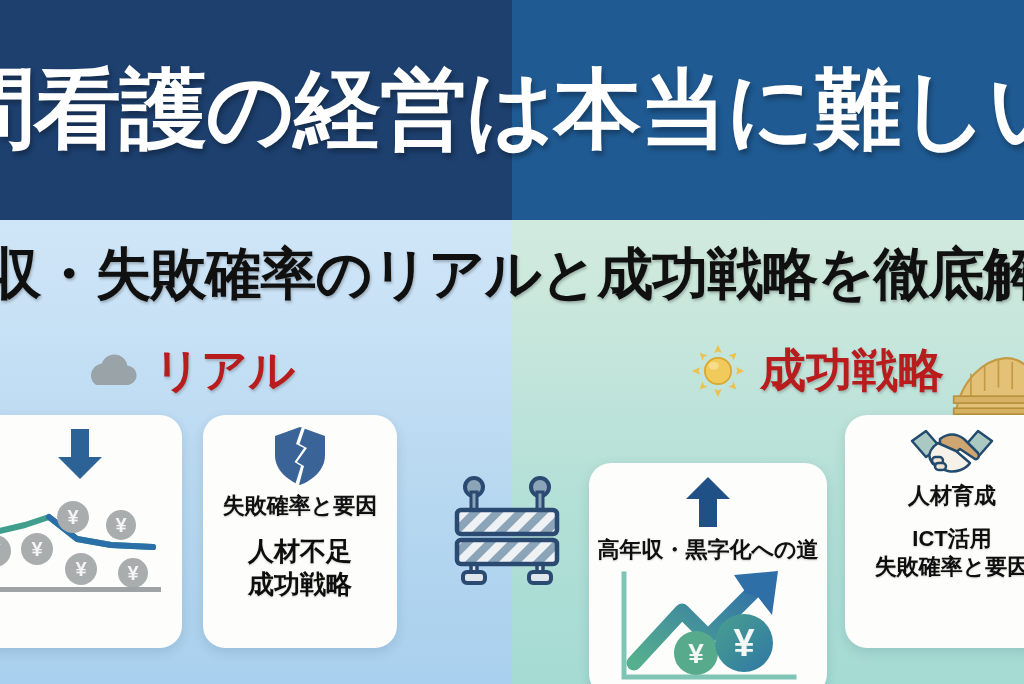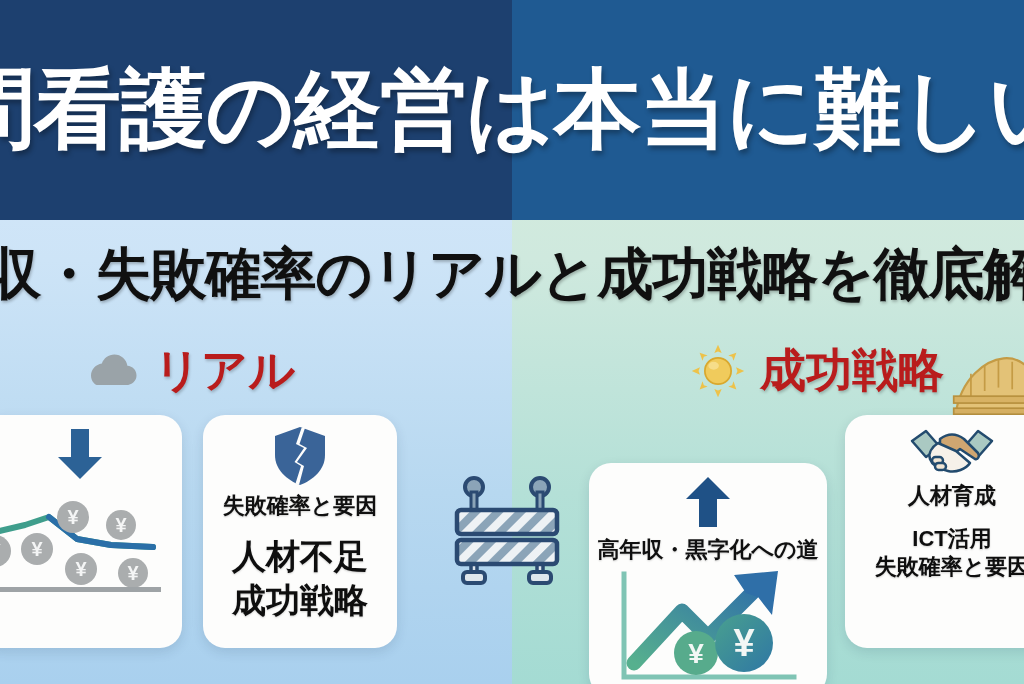--- a/index.html
+++ b/index.html
@@ -86,21 +86,21 @@
                 display:flex; flex-direction:column; align-items:center; }
 
   .card-icon { margin-top: 10px; display:block; }
   .card-title {
     font-size: 22px; font-weight: 700; color: #101010;
     white-space: nowrap; margin-top: 4px;
     text-shadow: 0 1px 2px rgba(0,0,0,0.18);
   }
   .card-lines { margin-top: 14px; text-align: center; }
   .card-line {
-    font-size: 34px; font-weight: 700; color: #0e0e0e;
+    font-size: 26px; font-weight: 700; color: #0e0e0e;
     line-height: 1.28; white-space: nowrap;
     text-shadow: 0 1px 2px rgba(0,0,0,0.18);
   }
   .card-line.sm { font-size: 22px; }
   .mini-chart { margin-top: 4px; display:block; }
 
   .barrier-icon { position: absolute; left: 453px; top: 472px; width: 108px; height: 118px; z-index: 6; }
 </style>
 </head>
 <body>

